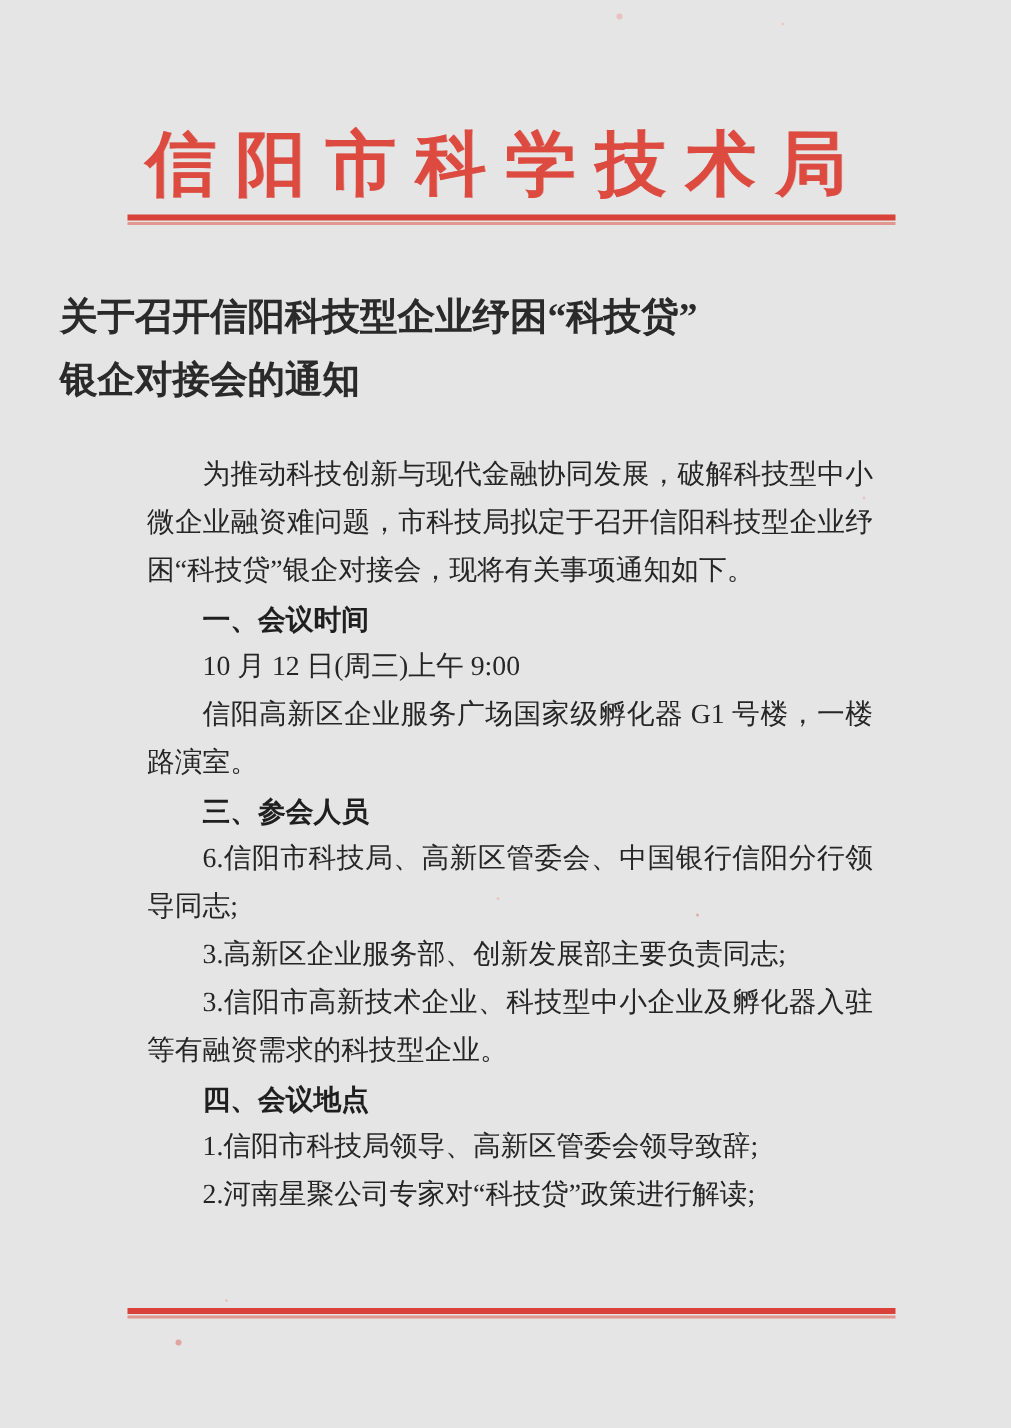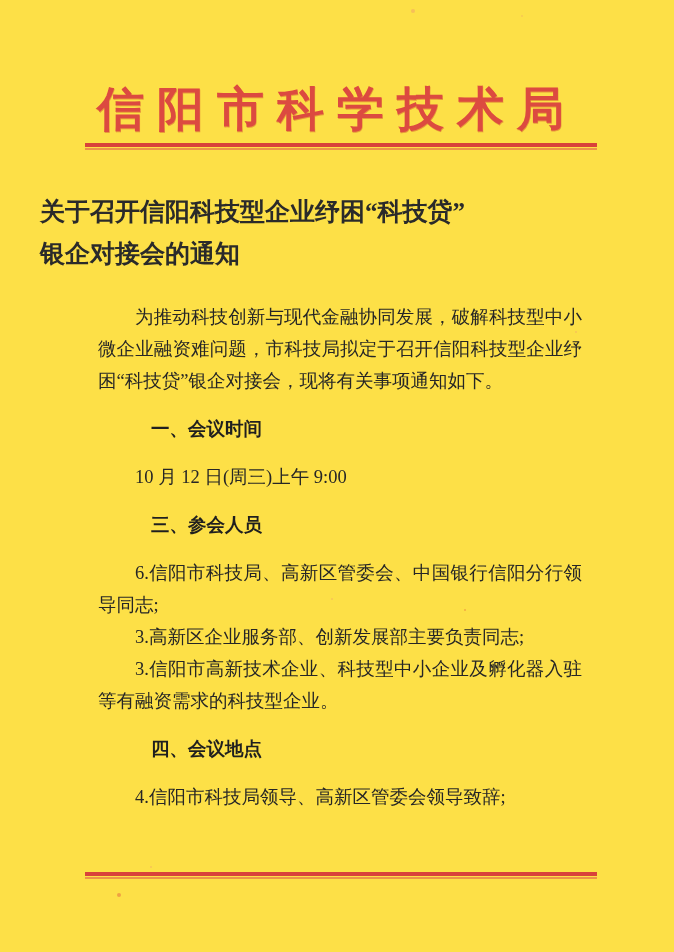--- a/index.html
+++ b/index.html
@@ -5,21 +5,21 @@
   html, body { margin: 0; padding: 0; }
   body {
     width: 674px; height: 952px;
     background: #fefefe;
     position: relative;
     overflow: hidden;
     font-family: "Liberation Serif", "DejaVu Serif", serif;
   }
   .page {
     position: absolute; inset: 0;
-    background: #fde047;
+    background: #e5e5e5;
   }
   
   .letterhead {
     position: absolute;
     top: 78px; left: 0; right: 0;
     text-align: center;
     font-size: 47px;
     font-weight: bold;
     letter-spacing: 13px;
     color: #dc4a40;
@@ -50,21 +50,21 @@
     top: 301px; left: 98px; width: 484px;
     font-size: 18.5px;
     line-height: 32px;
     color: #262626;
     text-align: justify;
     font-family: "Liberation Serif", "DejaVu Serif", serif;
   }
   .body-text p { margin: 0; text-indent: 2em; }
   .body-text p.no-indent { text-indent: 0; }
   .body-text h3 {
-    margin: 16px;
+    margin: 0;
     text-indent: 2em;
     font-size: 18.5px;
     line-height: 32px;
     font-weight: bold;
     color: #1f1f1f;
     font-family: "Liberation Sans", "DejaVu Sans", sans-serif;
   }
   
   .specks {
     position: absolute; top: 0; left: 0;
@@ -97,28 +97,30 @@
     <div>银企对接会的通知</div>
   </div>
 
   <div class="body-text">
 
     <p>为推动科技创新与现代金融协同发展，破解科技型中小微企业融资难问题，市科技局拟定于召开信阳科技型企业纾困“科技贷”银企对接会，现将有关事项通知如下。</p>
 
     <h3>一、会议时间</h3>
     <p>10 月 12 日(周三)上午 9:00</p>
 
+    <p>信阳高新区企业服务广场国家级孵化器 G1 号楼，一楼路演室。</p>
 
     <h3>三、参会人员</h3>
     <p>6.信阳市科技局、高新区管委会、中国银行信阳分行领导同志;</p>
     <p>3.高新区企业服务部、创新发展部主要负责同志;</p>
     <p>3.信阳市高新技术企业、科技型中小企业及孵化器入驻等有融资需求的科技型企业。</p>
 
     <h3>四、会议地点</h3>
-    <p>4.信阳市科技局领导、高新区管委会领导致辞;</p>
+    <p>1.信阳市科技局领导、高新区管委会领导致辞;</p>
+    <p>2.河南星聚公司专家对“科技贷”政策进行解读;</p>
   </div>
 
   <div class="red-rule rule-bottom">
     <div class="main"></div>
     <div class="echo"></div>
   </div>
 
   <div class="specks"></div>
 
 </div>

